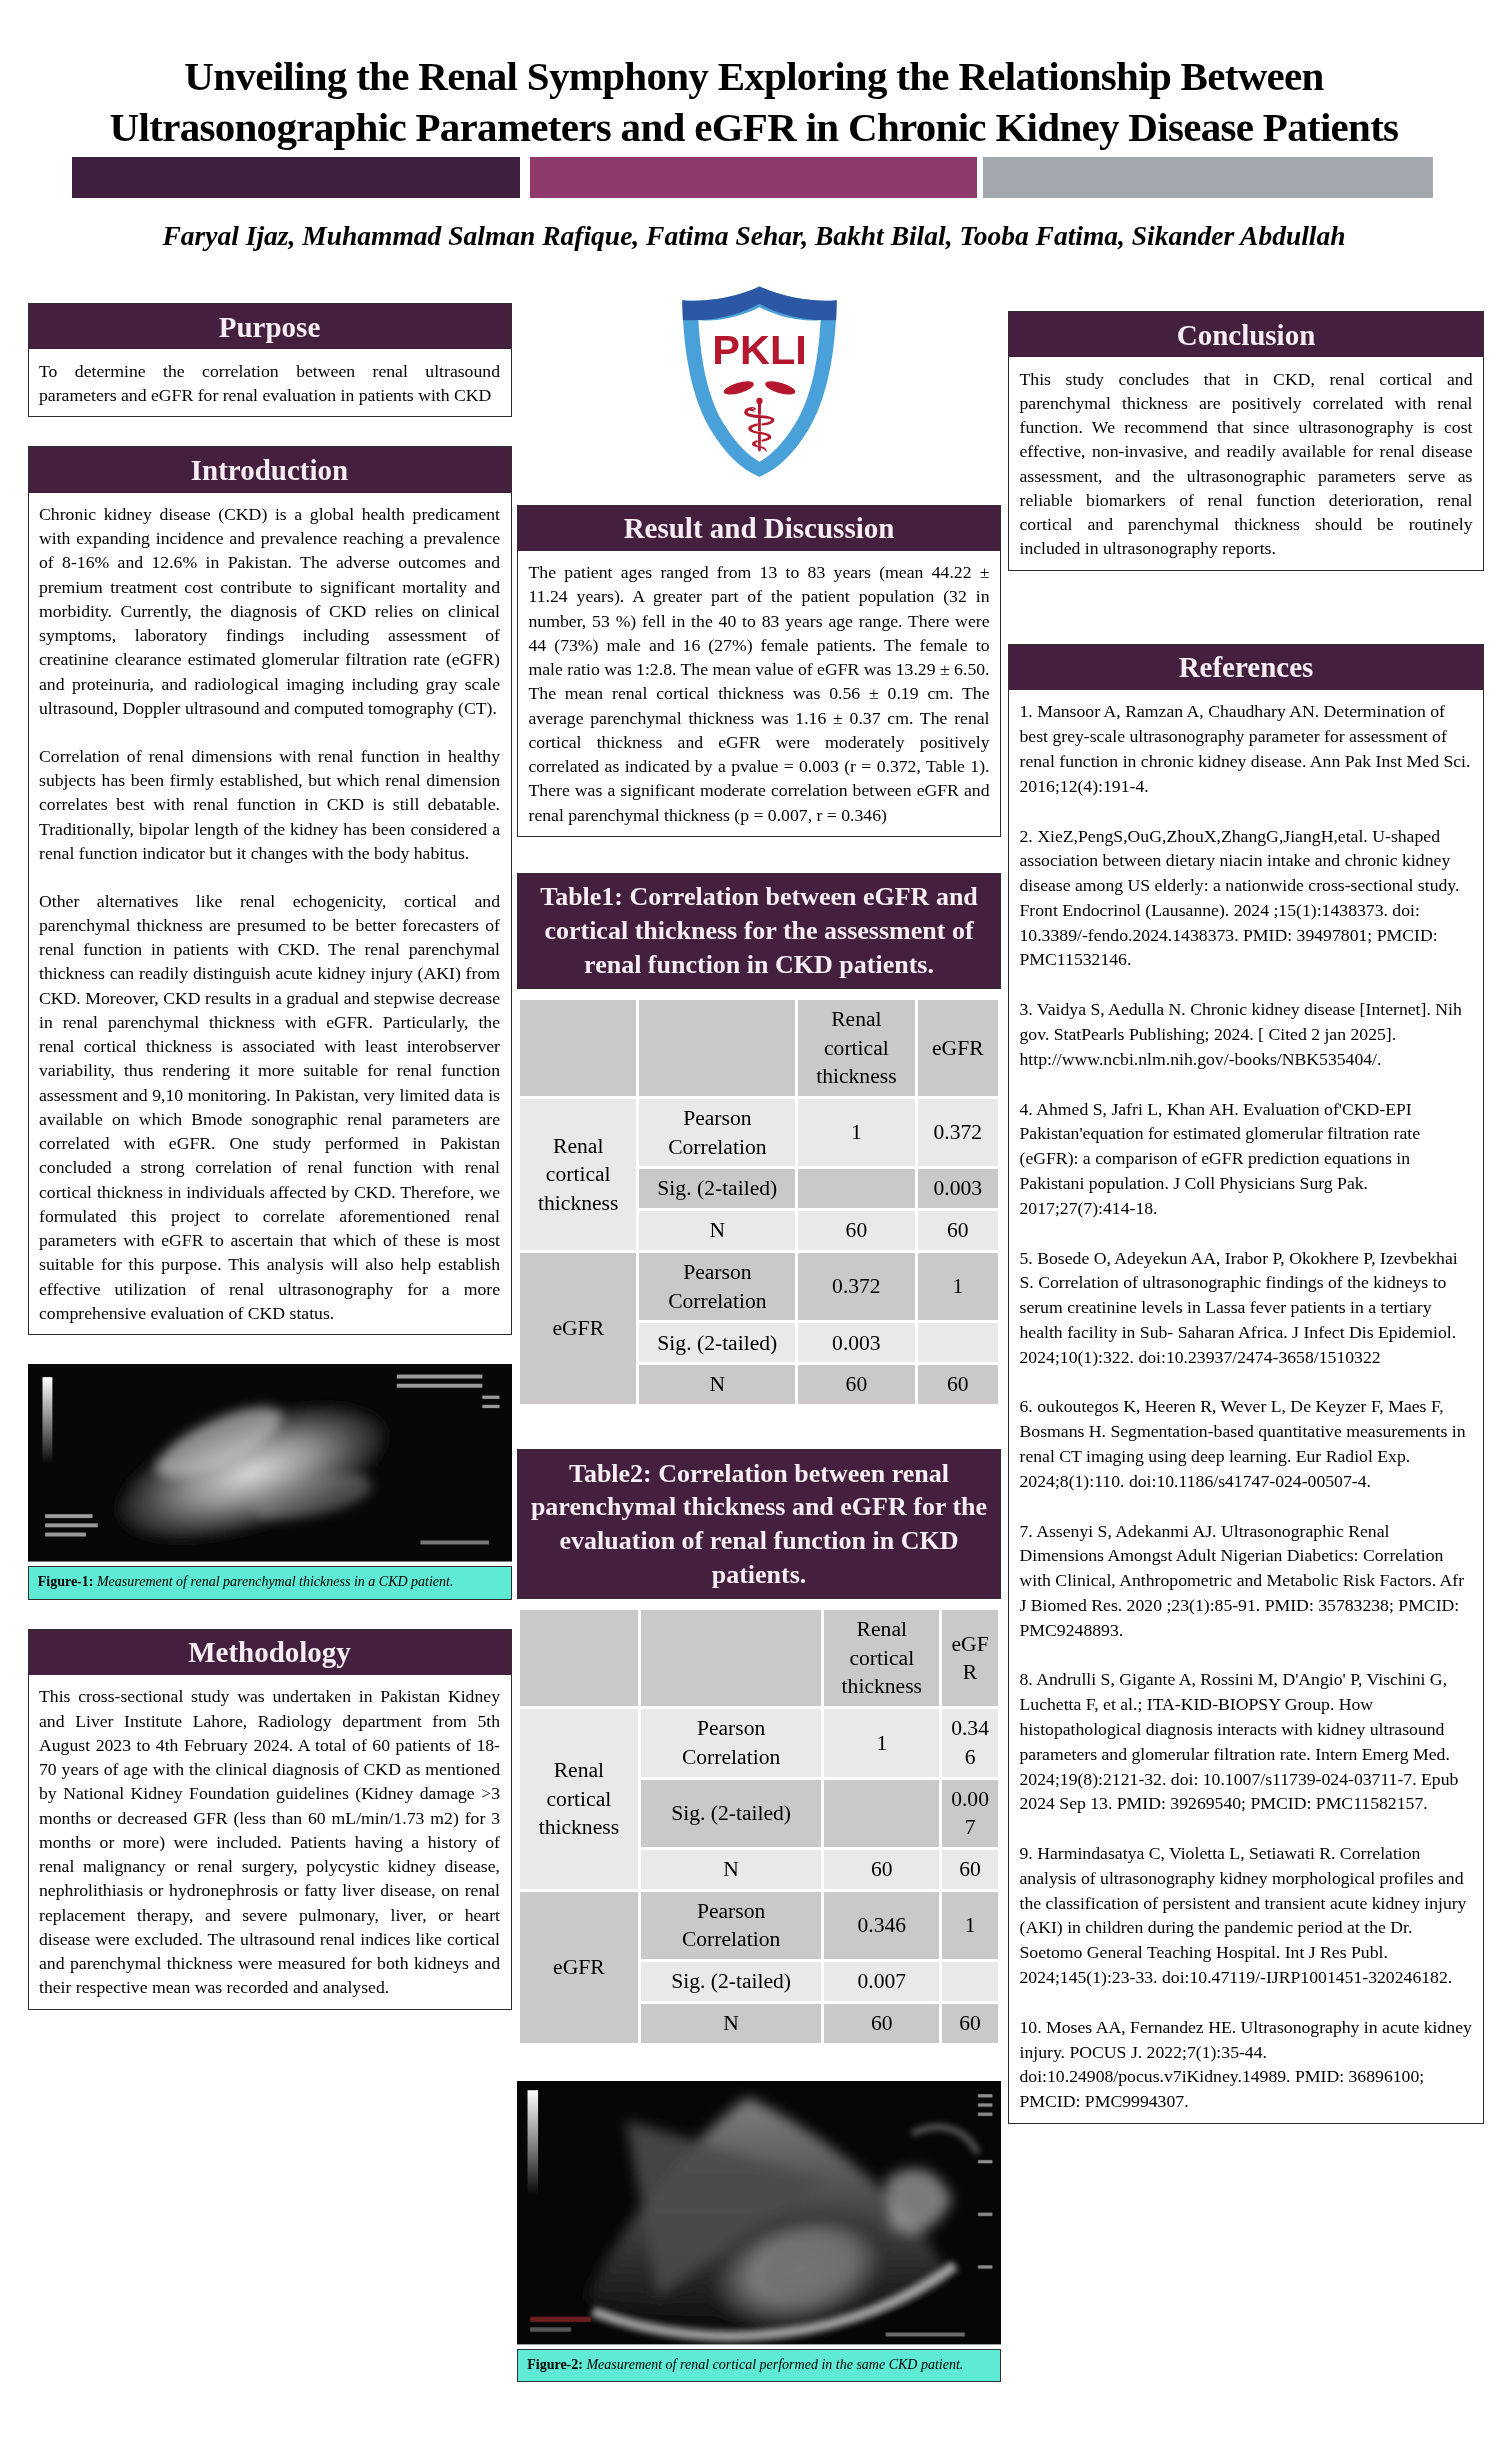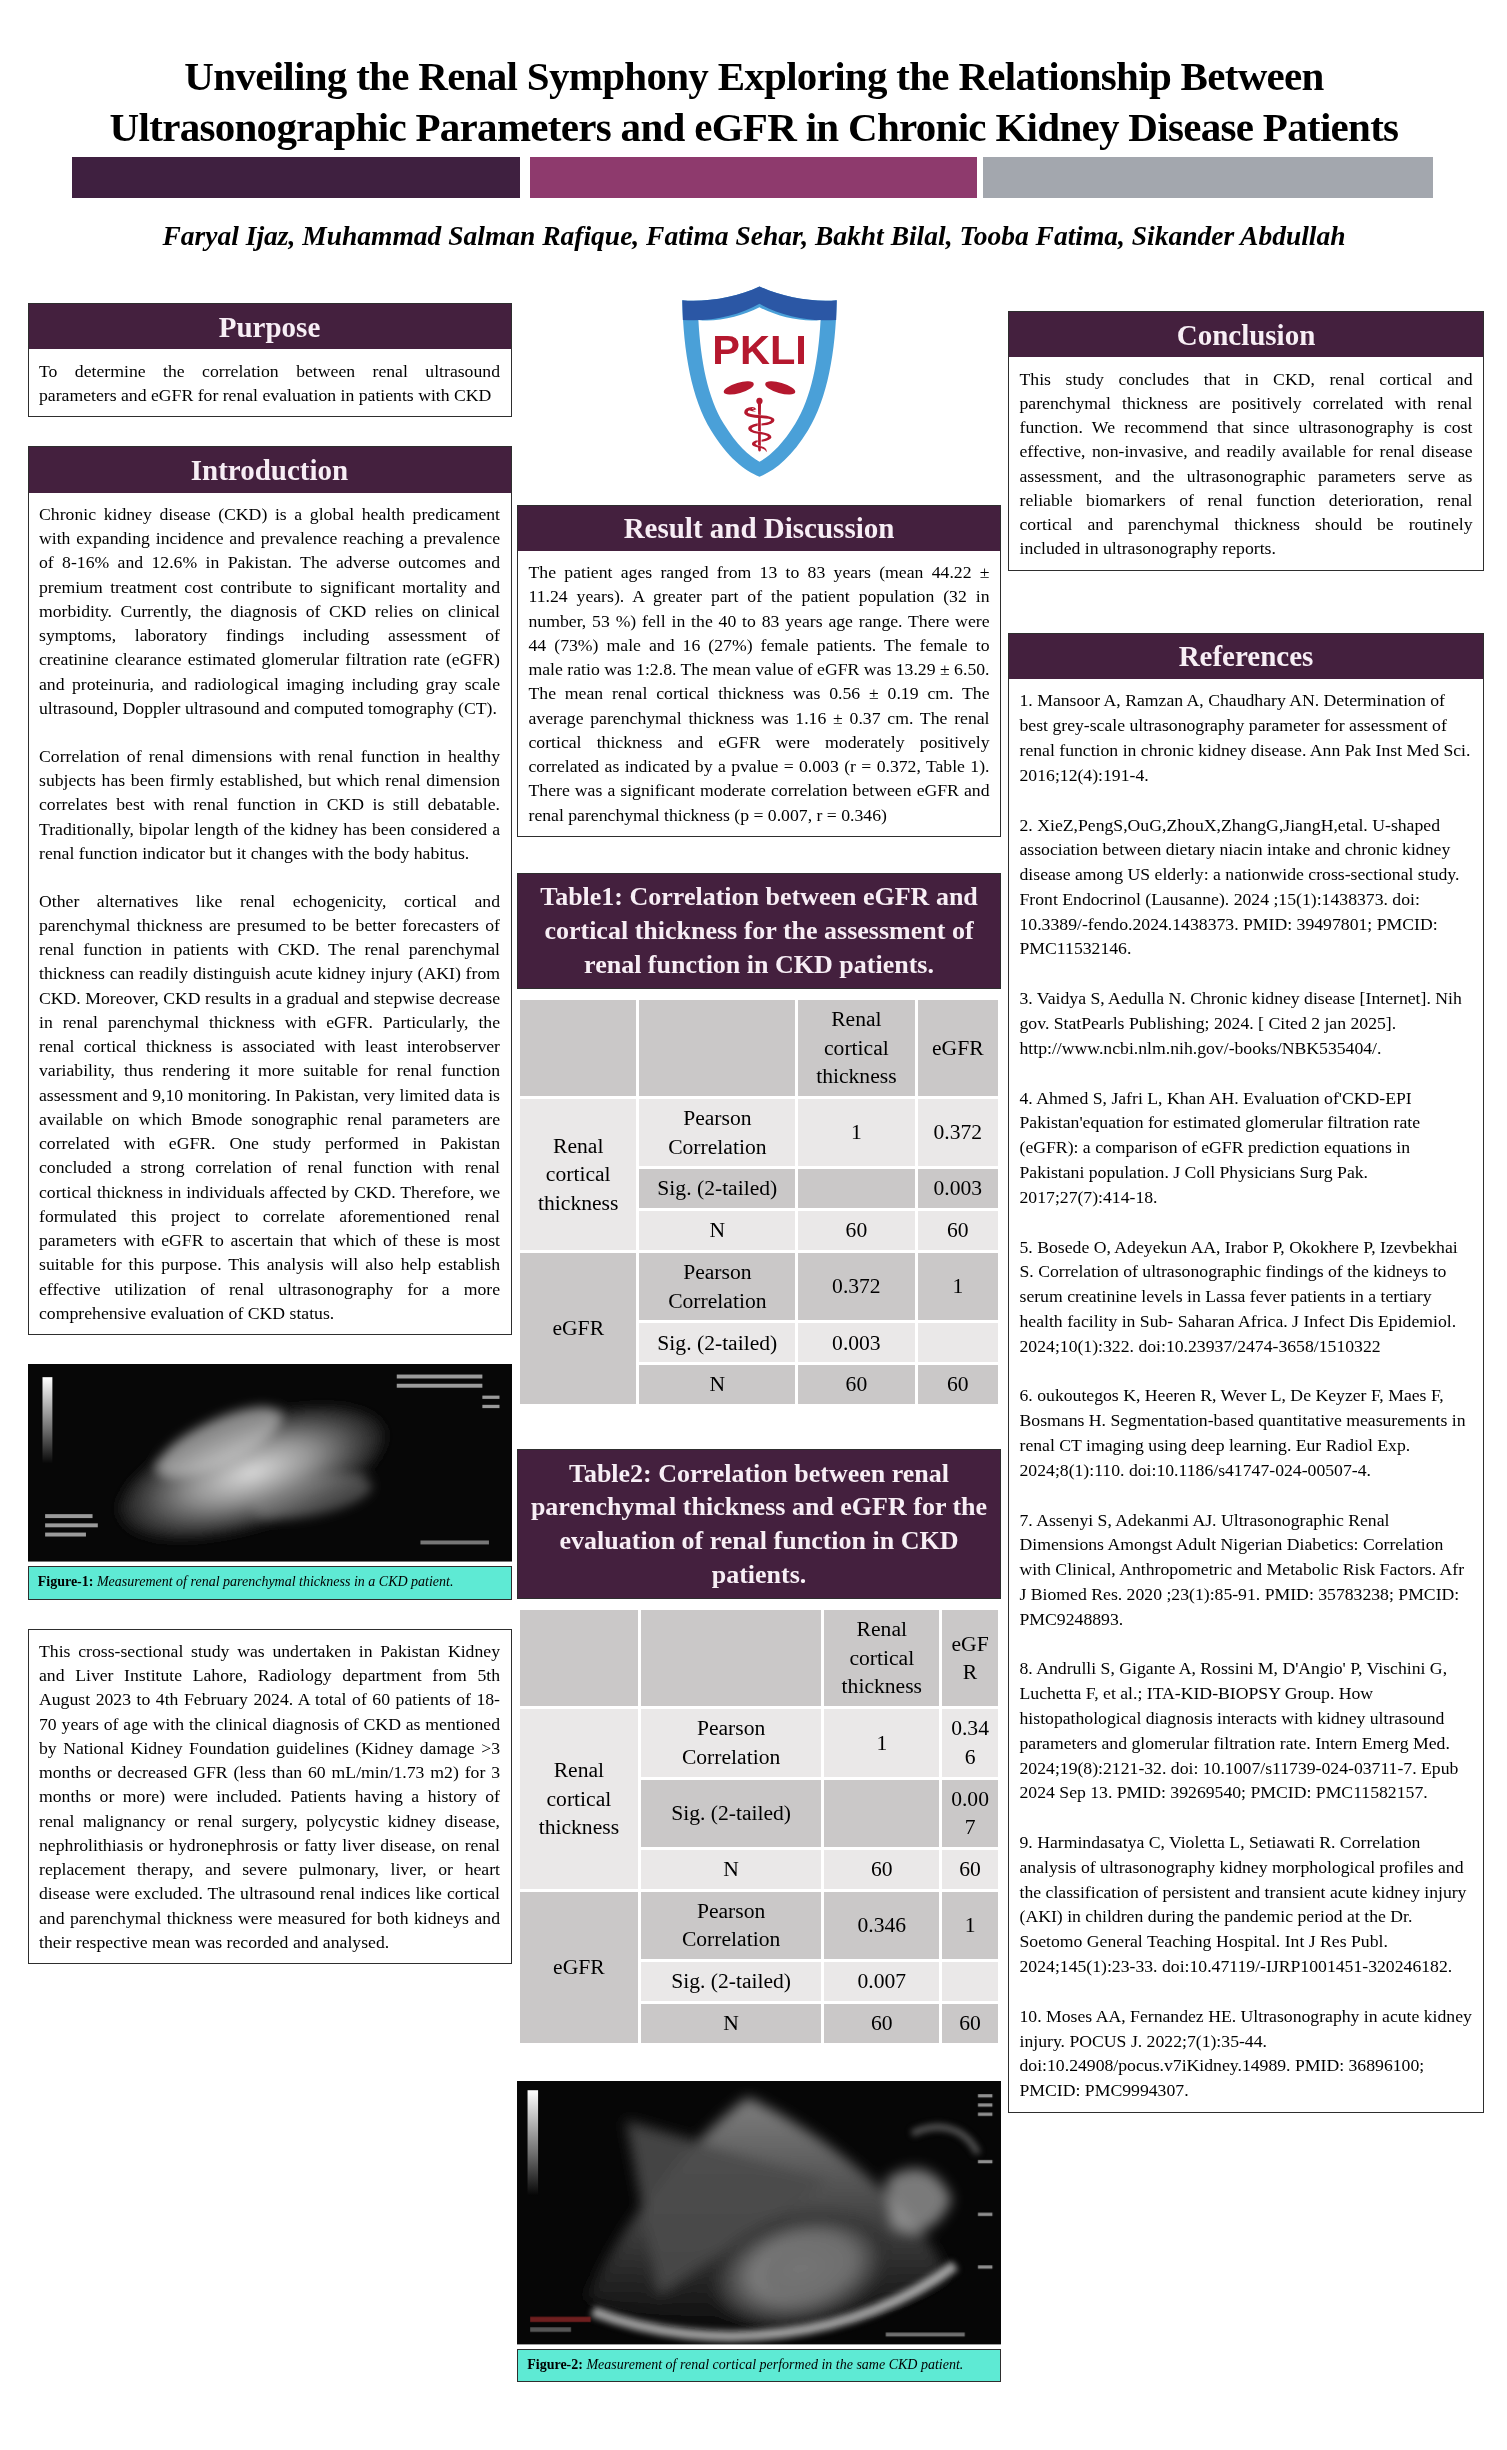--- a/index.html
+++ b/index.html
@@ -14,21 +14,21 @@
   .bar-1 { width:448px; background:#3f2040; margin-right:9.8px; }
   .bar-2 { width:447px; background:#8e3a6d; margin-right:5.9px; }
   .bar-3 { width:450px; background:#a3a7ae; }
   .authors { position:absolute; top:220px; left:0; width:1508px; text-align:center;
              font-size:27.5px; font-weight:700; font-style:italic; }
 
   
   .col { position:absolute; display:flex; flex-direction:column;border-radius:25px; }
   .col-left  { left:27.5px;   top:303px; width:484px; }
   .col-mid   { left:517px;  top:283px; width:484px;gap:6px; }
-  .col-right { left:1008px; top:311px; width:476px; }
+  .col-right { left:1008px; top:311px; width:476px;gap:11px; }
 
   
   .section { border:1.3px solid #2e2e2e; background:#ffffff; }
   .section-header { background:#44203e; color:#f7eef5; text-align:center;
                     font-weight:700; font-size:29px; line-height:1.25; padding:4.6px 6.5px; }
   .section-body { padding:9.2px 10.5px; font-size:17.7px; line-height:1.37; text-align:justify; }
   .section-body p { margin:0; }
   .section-body p + p { margin-top:23.6px; }
   .refs-body { text-align:left; line-height:1.4; }
   .refs-body p + p { margin-top:25px; }
@@ -125,20 +125,21 @@
         </g>
       </svg>
       <div class="fig-caption">
         <span class="lbl">Figure-1:</span>
         <span> </span>
         <span class="txt">Measurement of renal parenchymal thickness in a CKD patient.</span>
       </div>
     </div>
 
     <div class="section mt-44">
+      <div class="section-header">Methodology</div>
       <div class="section-body">This cross-sectional study was undertaken in Pakistan Kidney and Liver Institute Lahore, Radiology department from 5th August 2023 to 4th February 2024. A total of 60 patients of 18-70 years of age with the clinical diagnosis of CKD as mentioned by National Kidney Foundation guidelines (Kidney damage &gt;3 months or decreased GFR (less than 60 mL/min/1.73 m2) for 3 months or more) were included. Patients having a history of renal malignancy or renal surgery, polycystic kidney disease, nephrolithiasis or hydronephrosis or fatty liver disease, on renal replacement therapy, and severe pulmonary, liver, or heart disease were excluded. The ultrasound renal indices like cortical and parenchymal thickness were measured for both kidneys and their respective mean was recorded and analysed.</div>
     </div>
   </div>
 
   <div class="col col-mid">
 
     <div class="logo-wrap">
       <svg viewBox="0 0 300 340" width="173" height="196" xmlns="http://www.w3.org/2000/svg">
         <path d="M150,6 C112,24 58,34 16,30 C18,120 32,200 66,256 C94,302 124,326 150,336 C176,326 206,302 234,256 C268,200 282,120 284,30 C242,34 188,24 150,6 Z" fill="#4aa0d8"></path>
         <path d="M150,6 C112,24 58,34 16,30 L17,64 C64,68 116,56 150,36 C184,56 236,68 283,64 L284,30 C242,34 188,24 150,6 Z" fill="#2b57a5"></path>

